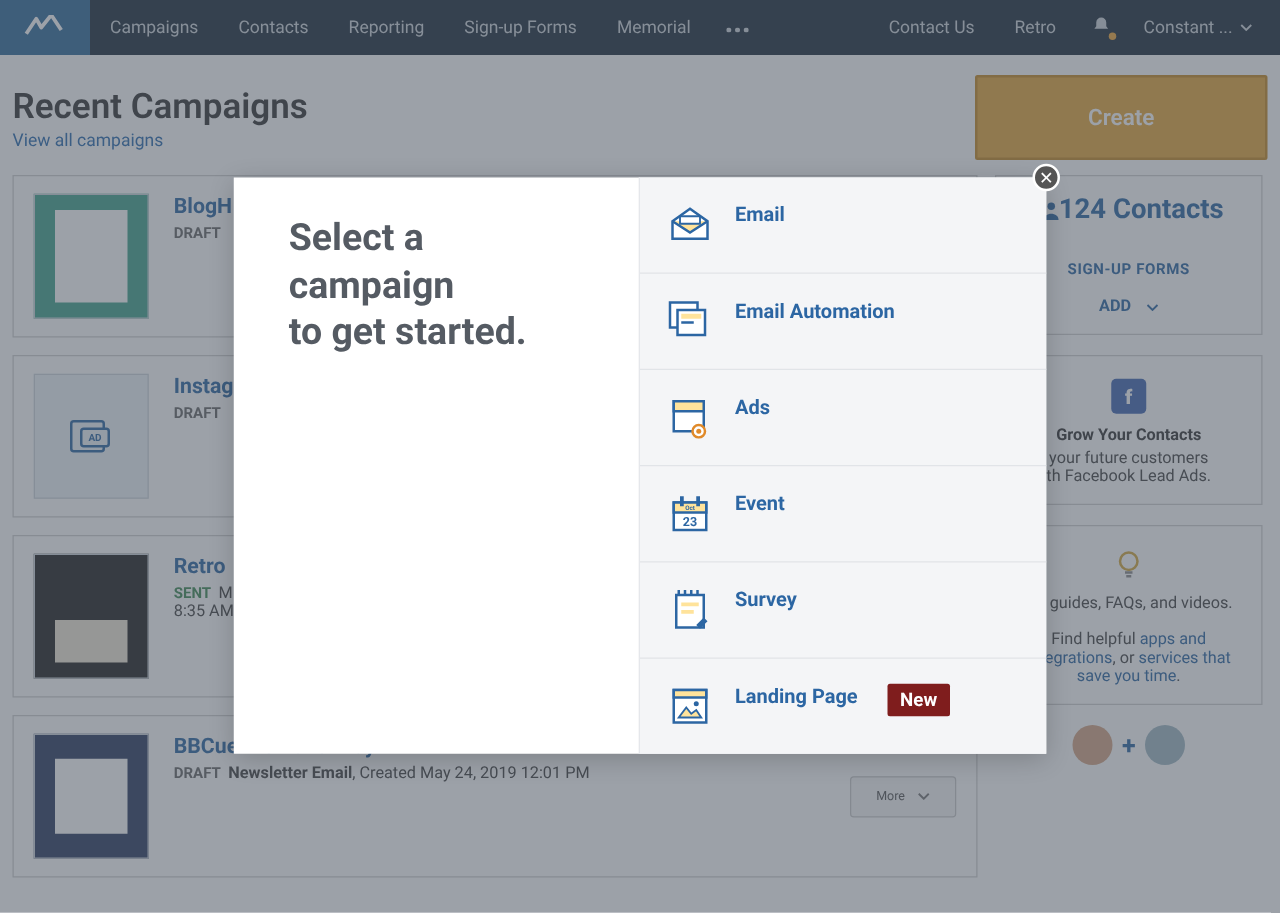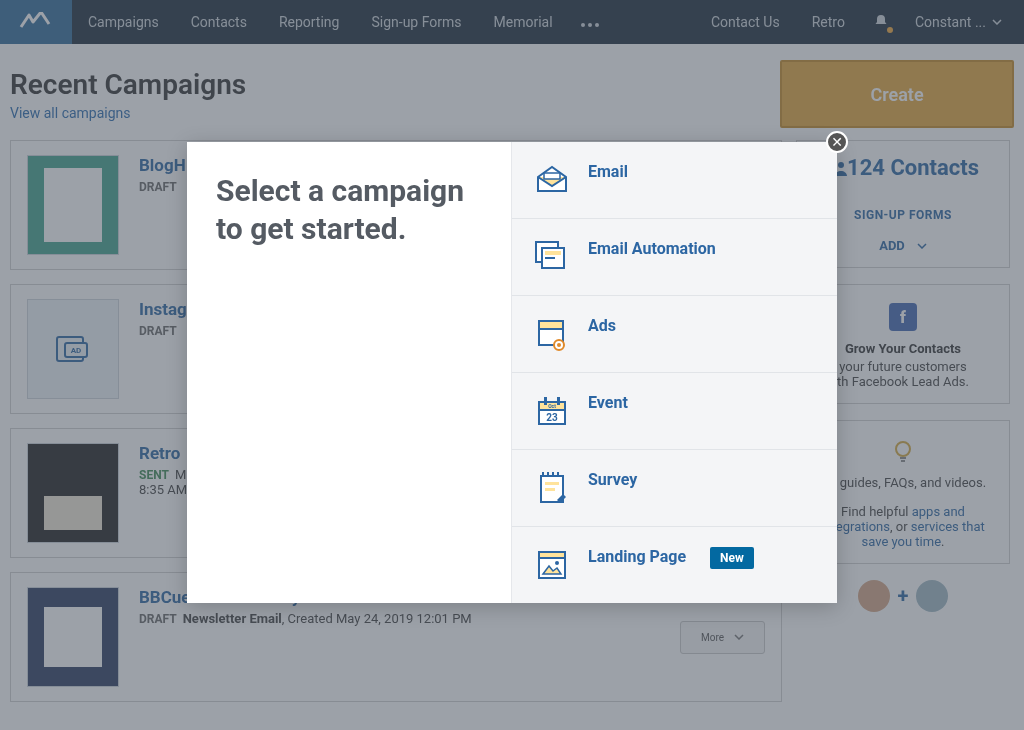--- a/index.html
+++ b/index.html
@@ -216,21 +216,21 @@
     }
     .modal {
       width: 650px;
       background: #fff;
       position: relative;
       display: flex;
       box-shadow: 0 4px 20px rgba(0,0,0,0.2);
     }
     .modal-left {
       width: 324px;
-      padding: 30px 29px;
+      padding: 30px 44px;
     }
     .modal-heading {
       font-size: 30px;
       font-weight: 700;
       color: #555b63;
       line-height: 1.25;
     }
     .modal-right {
       width: 326px;
       background: #f4f5f7;
@@ -247,23 +247,23 @@
       cursor: pointer;
     }
     .modal-option:last-child { border-bottom: none; }
     .modal-option-label {
       color: #2c66a3;
       font-weight: 700;
       font-size: 16px;
     }
     .modal-option-icon { width: 36px; height: 36px; flex-shrink: 0; display: flex; align-items: center; justify-content: center; }
     .new-pill {
-      background: #0369a1;
+      background: #7f1d1d;
       color: #fff;
-      font-size: 12px;
+      font-size: 15px;
       font-weight: 700;
       padding: 4px 10px;
       border-radius: 2px;
       margin-left: 6px;
     }
     .modal-close {
       position: absolute;
       top: -11px; right: -11px;
       width: 22px; height: 22px;
       background: #555;

